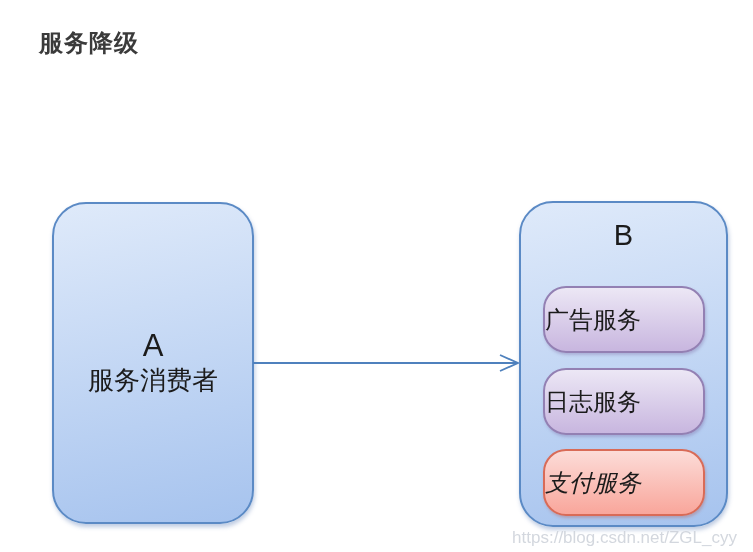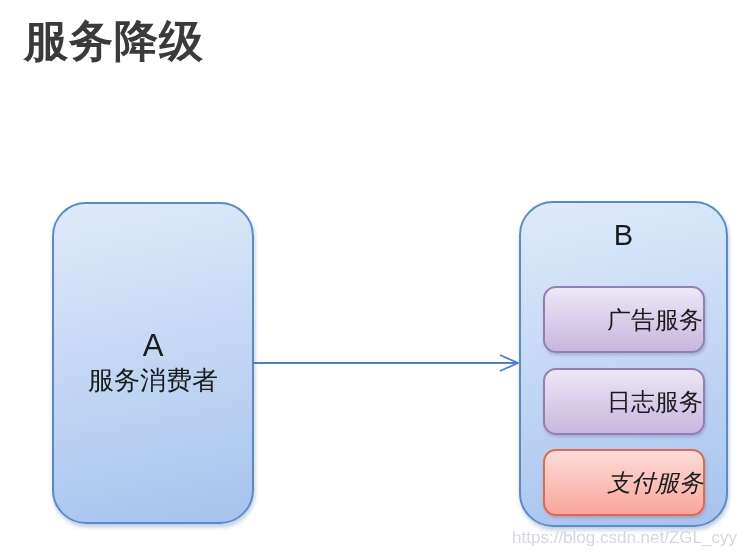--- a/index.html
+++ b/index.html
@@ -12,25 +12,25 @@
     position: relative;
     width: 753px;
     height: 552px;
     background: #ffffff;
     overflow: hidden;
   }
   .page-title {
     position: absolute;
     left: 24px;
     top: 12px;
-    font-size: 44px;
+    font-size: 24px;
     font-weight: bold;
     color: var(--title, #3a3a3a);
     letter-spacing: 1px;
-    margin: 0;
+    margin: 15px;
   }
   
   .blue-node {
     position: absolute;
     border-radius: 34px;
     border: 2px solid var(--blue-box-border, #5b8ac5);
     background: linear-gradient(168deg,
       var(--blue-box-top, #dfeafa) 0%,
       var(--blue-box-bottom, #a6c3ee) 100%);
     box-shadow: 1px 3px 4px rgba(110, 140, 190, 0.45);
@@ -69,24 +69,24 @@
     text-align: center;
     font-size: 29px;
     color: #1b1b1b;
   }
   
   .service {
     position: absolute;
     left: 22px;
     width: 162px;
     height: 67px;
-    border-radius: 13px;
+    border-radius: 23px;
     display: flex;
     align-items: center;
-    justify-content: flex-end;
+    justify-content: flex-start;
     font-size: 24px;
     color: #1b1b1b;
     box-sizing: border-box;
   }
   .service-1 { top: 83px; }
   .service-2 { top: 165px; }
   .service-3 { top: 246px; }
   .service-purple {
     border: 2px solid var(--purple-border, #9380b3);
     background: linear-gradient(180deg,

